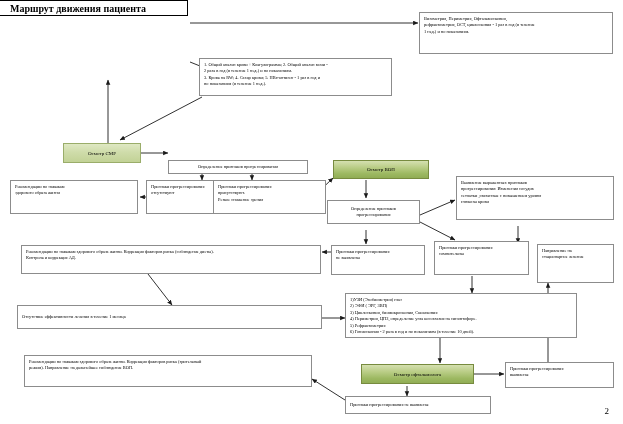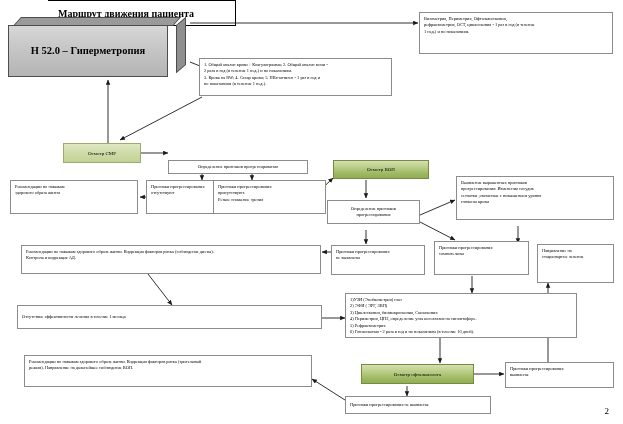--- a/index.html
+++ b/index.html
@@ -14,32 +14,31 @@
     background: #ffffff;
     font-family: "Liberation Serif", "DejaVu Serif", serif;
     overflow: hidden;
   }
   
   .title-bar {
     position: absolute;
     left: 0px;
     top: 0px;
     width: 188px;
-    height: 26px;
+    height: 16px;
     border: 1px solid #000000;
     border-left: none;
     background: #ffffff;
     font-size: 10px;
     font-weight: bold;
     color: #000000;
     display: flex;
     align-items: center;
     padding-left: 10px;
     box-sizing: border-box;
-    margin-left: 48px;
   }
   
   .cube {
     position: absolute;
     left: 8px;
     top: 17px;
     width: 178px;
     height: 60px;
   }
   .cube-top {
@@ -143,27 +142,20 @@
     color: #000000;
   }
 </style>
 </head>
 <body>
 
 <div id="page">
 
   <div class="title-bar">Маршрут движения пациента</div>
 
-  <div class="cube">
-    <div class="cube-top"></div>
-    <div class="cube-side"></div>
-    <div class="cube-face">
-      <span class="cube-label">Н 52.0 – Гиперметропия</span>
-    </div>
-  </div>
 
   <svg id="wires" viewBox="0 0 623 424">
     <defs>
       <marker id="ah" markerWidth="7" markerHeight="7" refX="5.4" refY="2.6" orient="auto">
         <path d="M0,0 L5.6,2.6 L0,5.2 z" fill="#1a1a1a"></path>
       </marker>
     </defs>
     <g stroke="#1a1a1a" stroke-width="0.9" fill="none" marker-end="url(#ah)">
 
       <path d="M190,23 L418,23"></path>

